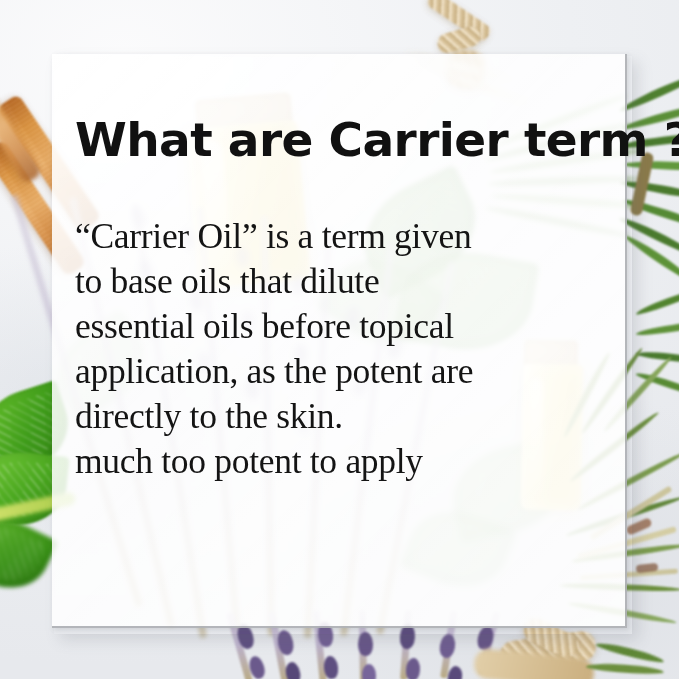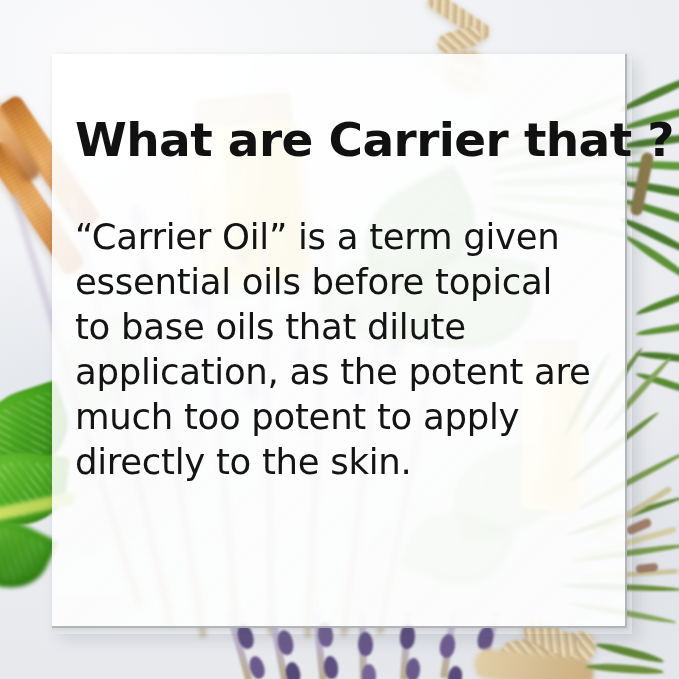--- a/index.html
+++ b/index.html
@@ -150,21 +150,21 @@
   .body-copy {
     margin-top: 50px;
     font-family: "DejaVu Sans", sans-serif;
     font-weight: 400;
     font-size: 35.5px;
     line-height: 45px;
     letter-spacing: -0.3px;
     color: #141414;
     max-width: 530px;
   }
-  .body-copy .ln { display:block; white-space: nowrap; }
+  .body-copy .ln { display:block; white-space: nowrap; font-family: Liberation Serif, serif; }
 </style>
 </head>
 <body>
 
 <div id="scene">
 
   <div class="backdrop"></div>
 
   <div>
     <div class="cinnamon blur1" style="left:-26px;top:150px;width:150px;height:26px;transform:rotate(56deg);"></div>
@@ -319,26 +319,26 @@
     <div class="needle blur1" style="left:596px;top:640px;width:70px;height:8px;background:#5f8736;transform:rotate(14deg);"></div>
     <div class="needle blur1" style="left:586px;top:662px;width:78px;height:8px;background:#6c8f3e;transform:rotate(4deg);"></div>
   </div>
 
   <div class="sprite" style="left:54px;top:56px;width:578px;height:578px;box-shadow:6px 6px 14px rgba(95,100,110,.18);pointer-events:none;"></div>
 
   <div class="card">
     <div class="card-wash"></div>
 
     <div class="card-inner">
-      <h1 class="title">What are Carrier that ?</h1>
+      <h1 class="title">What are Carrier term ?</h1>
 
       <div class="body-copy">
         <span class="ln">“Carrier Oil” is a term given</span>
+        <span class="ln">to base oils that dilute</span>
         <span class="ln">essential oils before topical</span>
-        <span class="ln">to base oils that dilute</span>
         <span class="ln">application, as the potent are</span>
+        <span class="ln">directly to the skin.</span>
         <span class="ln">much too potent to apply</span>
-        <span class="ln">directly to the skin.</span>
       </div>
     </div>
   </div>
 
 </div>
 
 </body></html>

